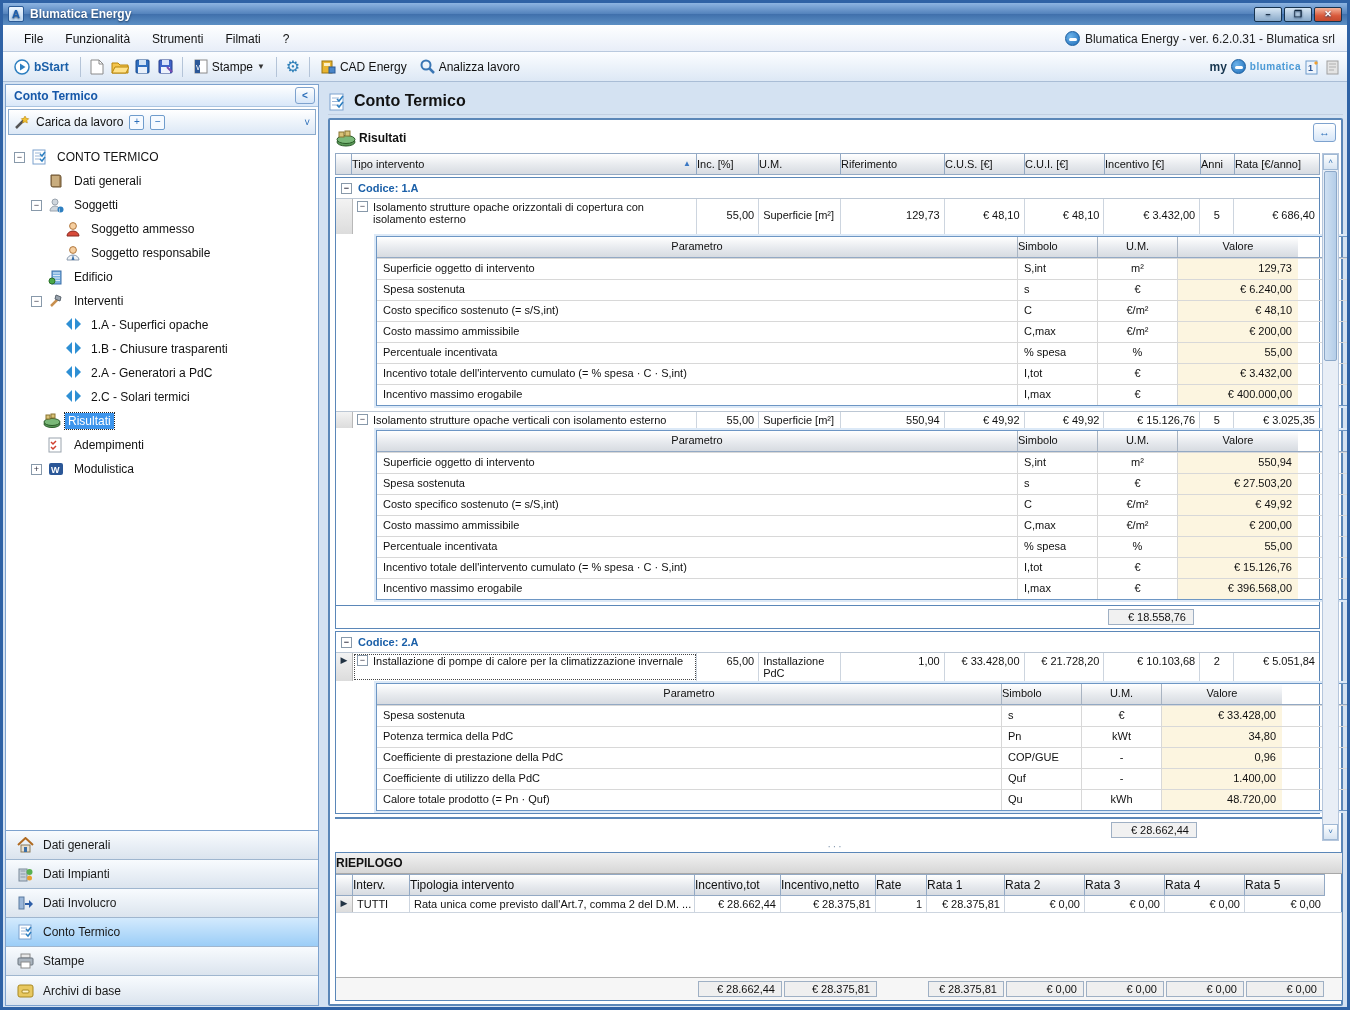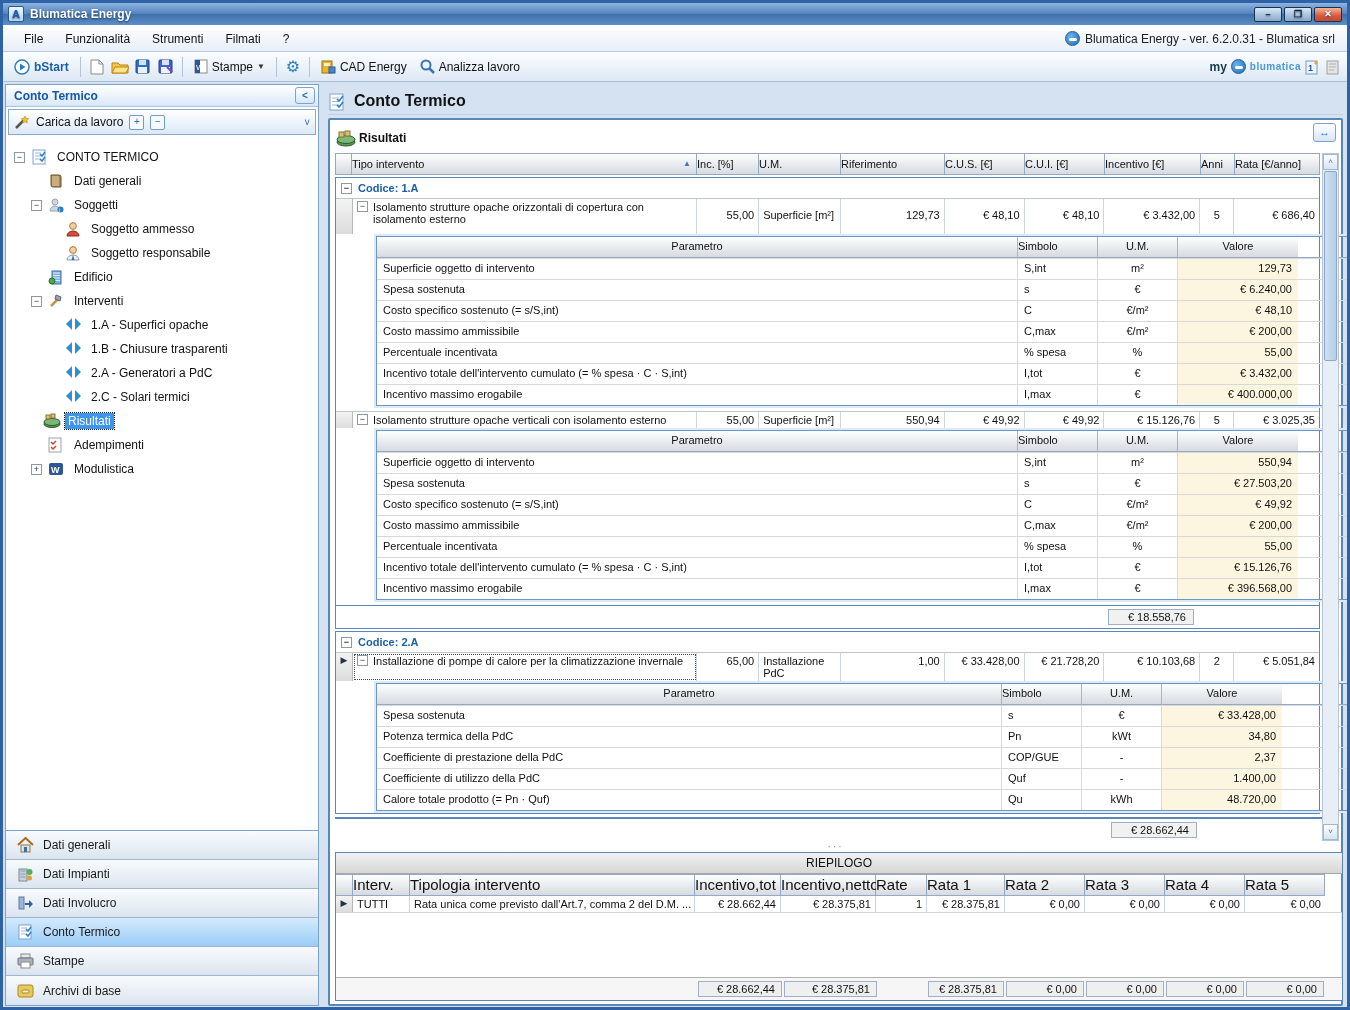--- a/index.html
+++ b/index.html
@@ -84,22 +84,22 @@
 
 .vsb{position:absolute;right:0;top:0;bottom:0;width:17px;background:#e8eef6;border:1px solid #b5c6dc;display:flex;flex-direction:column}
 .sba{height:16px;background:linear-gradient(#fdfefe,#d7e4f2);border:1px solid #9fb8d4;color:#3a76b4;font-size:8px;text-align:center;line-height:14px}
 .sbthumb{height:190px;margin:1px;background:linear-gradient(90deg,#cfe0f2,#b4cde8);border:1px solid #8ca8c8;border-radius:2px}
 .sbfill{flex:1}
 .isb{position:absolute;right:0;top:20px;bottom:0;width:16px;background:#e8eef6;border-left:1px solid #a9b4c2;display:flex;flex-direction:column}
 .isb .sbthumb{height:26px;text-align:center;color:#6a89ab;font-size:7px;line-height:24px}
 
 .split{height:11px;display:flex;align-items:center;justify-content:center;color:#7e93ab;font-size:10px;letter-spacing:2px;flex:none}
 .riep{border:1px solid #5b87b8;flex:1;display:flex;flex-direction:column;min-height:0;width:1008px}
-.rtitle{height:21px;flex:none;background:linear-gradient(#f2f2f2,#d6d6d6);border-bottom:1px solid #a8a8a8;font-weight:normal;text-align:center;line-height:20px}
-.rhead{display:flex;flex:none;font-size:15px}
+.rtitle{height:21px;flex:none;background:linear-gradient(#f2f2f2,#d6d6d6);border-bottom:1px solid #a8a8a8;font-weight:bold;line-height:20px}
+.rhead{display:flex;flex:none;font-size:12px}
 .rrow{display:flex;border-bottom:1px solid #cdd5df;font-size:11px}
 .r0{width:17px}.r1{width:57px}.r2{width:285px}.r3{width:86px}.r4{width:95px}.r5{width:51px}.r6{width:78px}.r7{width:80px}.r8{width:80px}.r9{width:80px}.r10{width:80px}
 .rfill{flex:1;background:#fff;border-right:1px solid #e0e0e0}
 .rtot{flex:none;display:flex;align-items:center;padding:3px 0;background:#f6f6f6;border-top:1px solid #b0b0b0;font-size:11px;gap:0}
 .rtb{border:1px solid #9fb0c4;background:#efefef;padding:1px 6px;text-align:right;margin-right:2px}
 .sp{flex:none}
 </style>
 </head>
 <body>
 
@@ -606,21 +606,21 @@
                 <div class="prow">
                     <div class="pc p0">Potenza termica della PdC</div>
                     <div class="pc p1">Pn</div>
                     <div class="pc p2">kWt</div>
                     <div class="pc p3">34,80</div>
                   </div>
                 <div class="prow">
                     <div class="pc p0">Coefficiente di prestazione della PdC</div>
                     <div class="pc p1">COP/GUE</div>
                     <div class="pc p2">-</div>
-                    <div class="pc p3">2,37</div>
+                    <div class="pc p3">0,96</div>
                   </div>
                 <div class="prow">
                     <div class="pc p0">Coefficiente di utilizzo della PdC</div>
                     <div class="pc p1">Quf</div>
                     <div class="pc p2">-</div>
                     <div class="pc p3">1.400,00</div>
                   </div>
                 <div class="prow">
                     <div class="pc p0">Calore totale prodotto (= Pn · Quf)</div>
                     <div class="pc p1">Qu</div>

